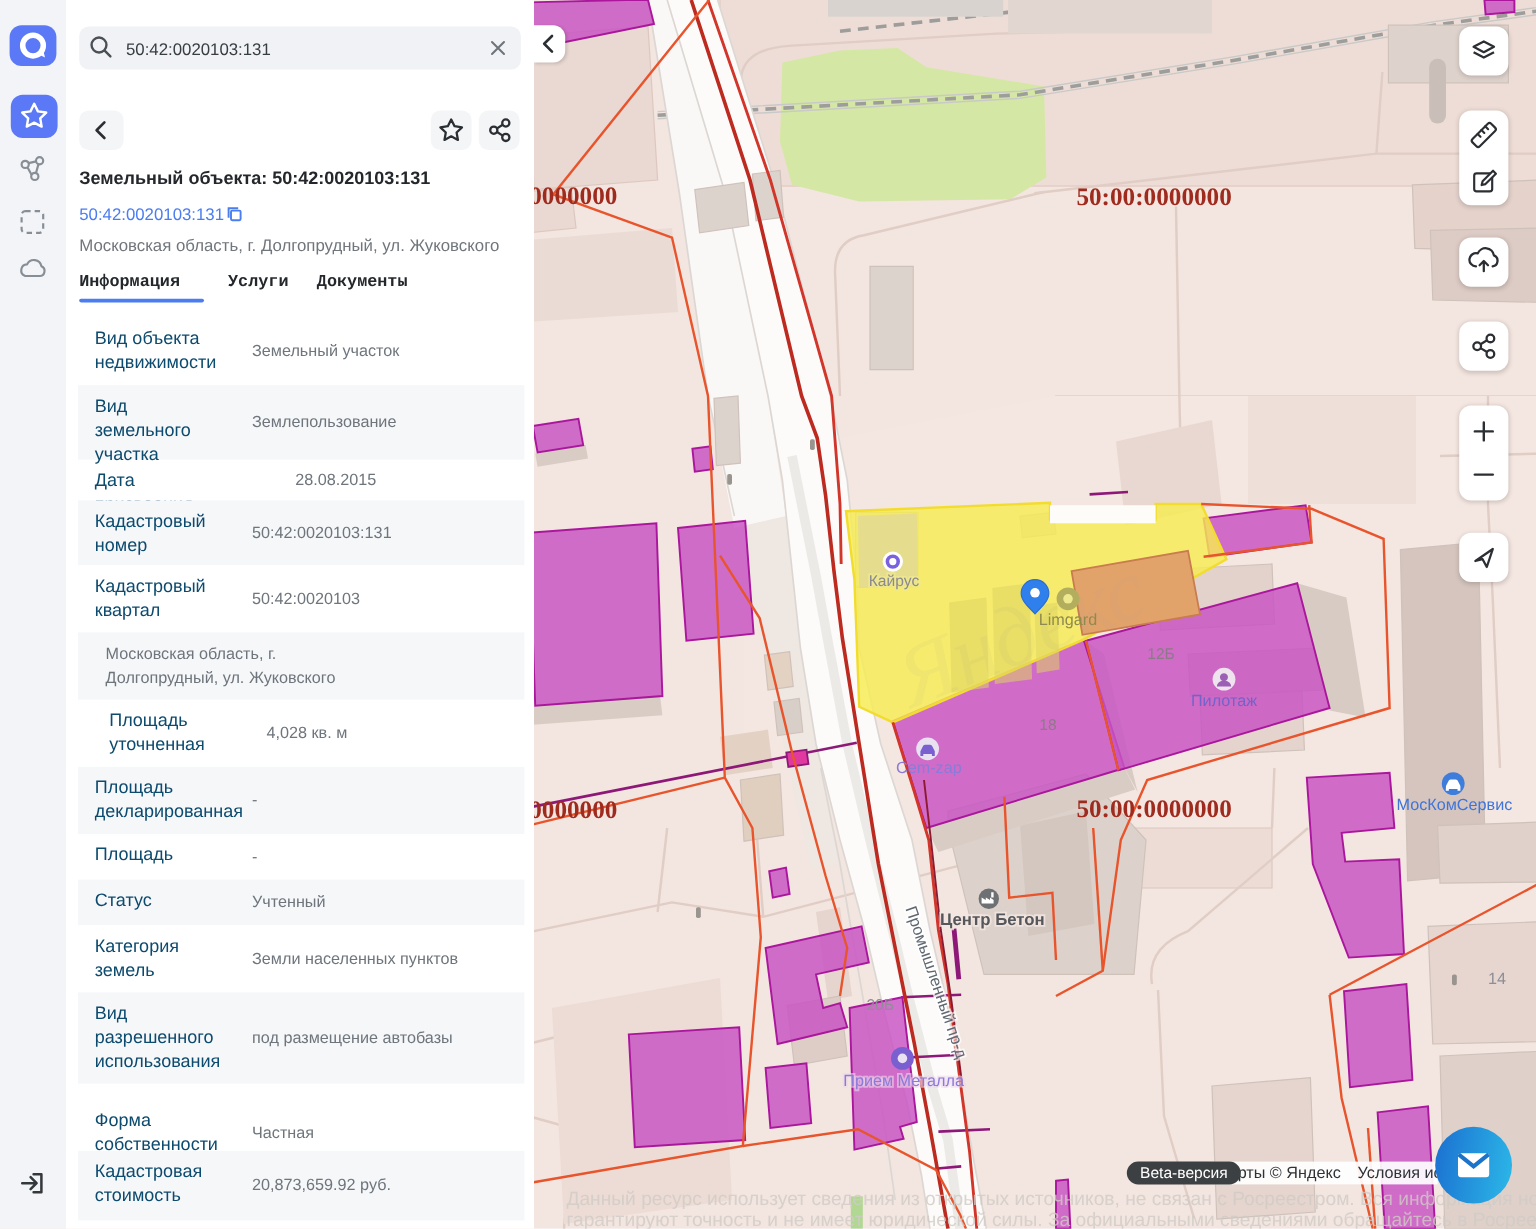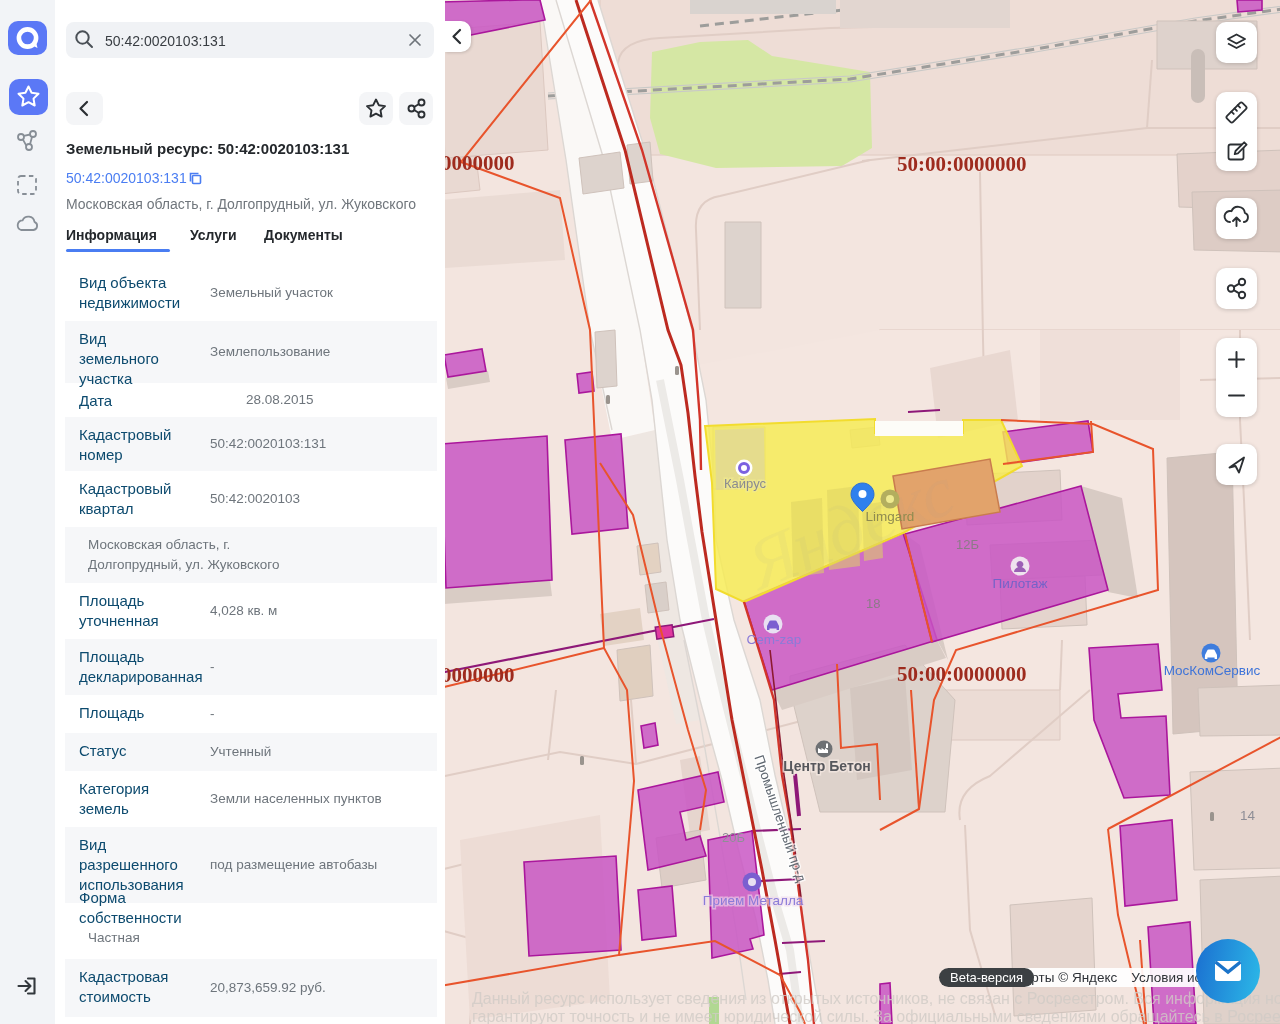--- a/index.html
+++ b/index.html
@@ -6,21 +6,21 @@
 html,body{margin:0;padding:0;width:1280px;height:1024px;overflow:hidden;font-family:"Liberation Sans",sans-serif;background:#fff;}
 #stage{position:relative;width:1280px;height:1024px;overflow:hidden;}
 #mapsvg{position:absolute;left:0;top:0;}
 #sidebar{position:absolute;left:0;top:0;width:55px;height:1024px;background:#f2f4f7;z-index:20;}
 #panel{position:absolute;left:55px;top:0;width:390px;height:1024px;background:#ffffff;z-index:20;}
 .searchbox{position:absolute;left:11px;top:22px;width:368px;height:36px;background:#f0f2f5;border-radius:8px;}
 .btn{position:absolute;background:#f4f5f7;border-radius:8px;}
 .title{position:absolute;left:11px;top:140px;font-size:15px;font-weight:bold;color:#24282c;letter-spacing:0px;}
 .link{position:absolute;left:11px;top:170px;font-size:14px;color:#4a7df2;}
 .addr{position:absolute;left:11px;top:196px;font-size:14px;color:#70767c;}
-.tab{position:absolute;top:227px;font-size:14px;font-weight:bold;color:#24282c;}
+.tab{position:absolute;top:227px;font-size:14px;font-weight:bold;color:#24282c;font-family:Liberation Mono, monospace;}
 .row{position:absolute;left:10px;width:372px;display:flex;}
 .row.g{background:#f6f7f9;}
 .rl{width:108px;padding:8px 0 0 14px;font-size:15px;line-height:20px;color:#0c4a6e;}
 .rv{width:215px;padding:0 0 0 23px;font-size:13.5px;line-height:20px;color:#6e757c;display:flex;align-items:center;}
 .ctl{position:absolute;background:#fff;border-radius:10px;box-shadow:0 1px 4px rgba(0,0,0,.18);z-index:15;}
 .collapse{position:absolute;left:445px;top:21px;width:26px;height:31px;background:#fff;border-radius:0 10px 10px 0;box-shadow:1px 1px 3px rgba(0,0,0,.15);z-index:15;}
 </style>
 </head>
 <body>
 <div id="stage">
@@ -345,21 +345,21 @@
           <path d="M17 7.5 L19.8 13.2 L26 14.1 L21.5 18.4 L22.6 24.6 L17 21.6 L11.4 24.6 L12.5 18.4 L8 14.1 L14.2 13.2 Z" fill="none" stroke="#2b2f33" stroke-width="1.9" stroke-linejoin="round"></path>
         </svg></div>
 <div class="btn" style="left:344px;top:92px;width:34px;height:33px;"><svg width="34" height="33" viewBox="0 0 34 33">
           <g fill="none" stroke="#2b2f33" stroke-width="1.9">
             <circle cx="12.5" cy="16.5" r="3"></circle>
             <circle cx="22.5" cy="10.5" r="3"></circle>
             <circle cx="22.5" cy="22.5" r="3"></circle>
             <path d="M15.2 15 L19.9 12 M15.2 18 L19.9 21"></path>
           </g>
         </svg></div>
-<div class="title">Земельный ресурс: 50:42:0020103:131</div>
+<div class="title">Земельный объекта: 50:42:0020103:131</div>
 <div class="link">50:42:0020103:131</div>
 <svg style="position:absolute;left:133px;top:171px;" width="15" height="15" viewBox="0 0 15 15">
         <g fill="none" stroke="#4a7df2" stroke-width="1.6">
           <rect x="4.5" y="4.5" width="8" height="8" rx="1"></rect>
           <path d="M10.5 2.5 h-8 v8"></path>
         </g>
       </svg>
 <div class="addr">Московская область, г. Долгопрудный, ул. Жуковского</div>
 <div class="tab" style="left:11px;">Информация</div>
 <div class="tab" style="left:135px;">Услуги</div>
@@ -381,21 +381,21 @@
         <div class="rl">Кадастровый номер</div>
         <div class="rv">50:42:0020103:131</div>
       </div>
 <div class="row" style="top:471px;height:56px;">
         <div class="rl">Кадастровый квартал</div>
         <div class="rv">50:42:0020103</div>
       </div>
 <div class="row g" style="top:527px;height:56px;">
         <div class="rv">Московская область, г. Долгопрудный, ул. Жуковского</div>
       </div>
-<div class="row" style="top:583px;height:56px;">
+<div class="row" style="top:583px;height:56px;justify-content:flex-end;">
         <div class="rl">Площадь уточненная</div>
         <div class="rv">4,028 кв. м</div>
       </div>
 <div class="row g" style="top:639px;height:56px;">
         <div class="rl">Площадь декларированная</div>
         <div class="rv">-</div>
       </div>
 <div class="row" style="top:695px;height:38px;">
         <div class="rl">Площадь</div>
         <div class="rv">-</div>
@@ -405,21 +405,21 @@
         <div class="rv">Учтенный</div>
       </div>
 <div class="row" style="top:771px;height:56px;">
         <div class="rl">Категория земель</div>
         <div class="rv">Земли населенных пунктов</div>
       </div>
 <div class="row g" style="top:827px;height:76px;">
         <div class="rl">Вид разрешенного использования</div>
         <div class="rv">под размещение автобазы</div>
       </div>
-<div class="row" style="top:880px;height:56px;flex-direction:column;">
+<div class="row" style="top:916px;height:56px;">
         <div class="rl">Форма собственности</div>
         <div class="rv">Частная</div>
       </div>
 <div class="row g" style="top:959px;height:58px;">
         <div class="rl">Кадастровая стоимость</div>
         <div class="rv">20,873,659.92 руб.</div>
       </div>
     </div>
 </div>
 

